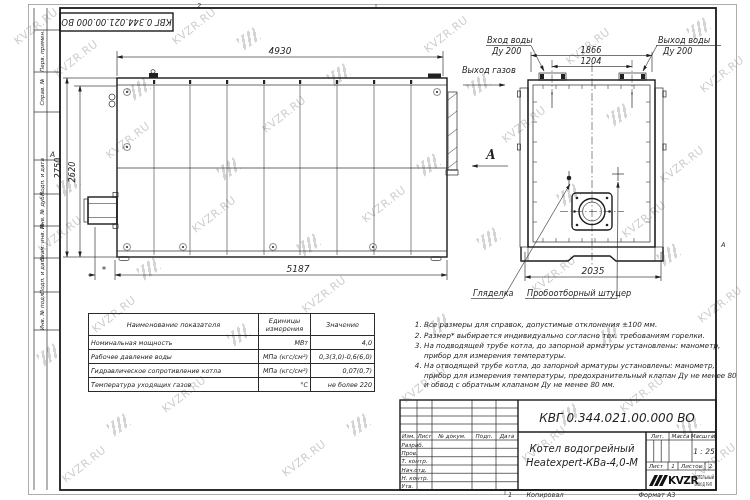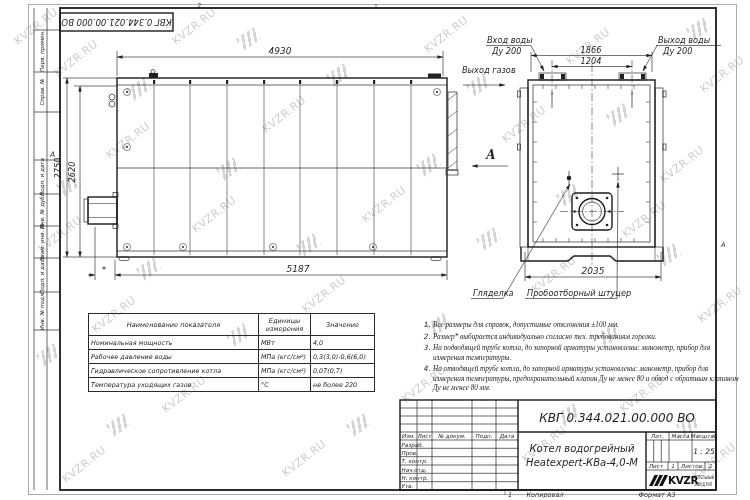--- a/index.html
+++ b/index.html
@@ -37,25 +37,25 @@
   .ov{position:absolute;z-index:3;}
   #tech-title{left:110px;top:292px;width:242px;text-align:center;
               font:italic 13px "DejaVu Serif",serif;color:#1c1c1c;}
   #tech-table-wrap{left:88px;top:313px;}
   table.tech{border-collapse:collapse;width:286px;table-layout:fixed;background:transparent;}
   table.tech th,table.tech td{border:.9px solid #2a2a2a;font:italic 6.4px "DejaVu Sans",sans-serif;
       color:#1c1c1c;padding:0 2px;overflow:hidden;}
   table.tech th{font-size:6.6px;font-weight:normal;text-align:center;height:21px;}
   table.tech td{height:13px;}
   td.c-name{text-align:left;}
-  td.c-unit,td.c-val{text-align:left;}
+  td.c-unit,td.c-val{text-align:right;}
   col.w1{width:170px;}col.w2{width:52px;}col.w3{width:64px;}
   #notes{left:404px;top:320px;width:318px;margin:0;padding:0 0 0 17px;
          font:italic 7.2px "DejaVu Sans",sans-serif;color:#1c1c1c;}
-  #notes li{margin:0 0 1px 12px;line-height:1.32;font-family:Liberation Serif, serif;}
+  #notes li{margin:0 0 1px 3px;line-height:1.32;}
   #notes li::marker{font:italic 7.2px "DejaVu Sans",sans-serif;}
 </style>
 </head>
 <body>
 
 <div id="sheet">
 
   <div id="wm-layer">
       <div class="wm-text" style="left: 50px; top: 52px;">KVZR.RU</div>
       <div class="wm-text" style="left: 168px; top: 20px;">KVZR.RU</div>

